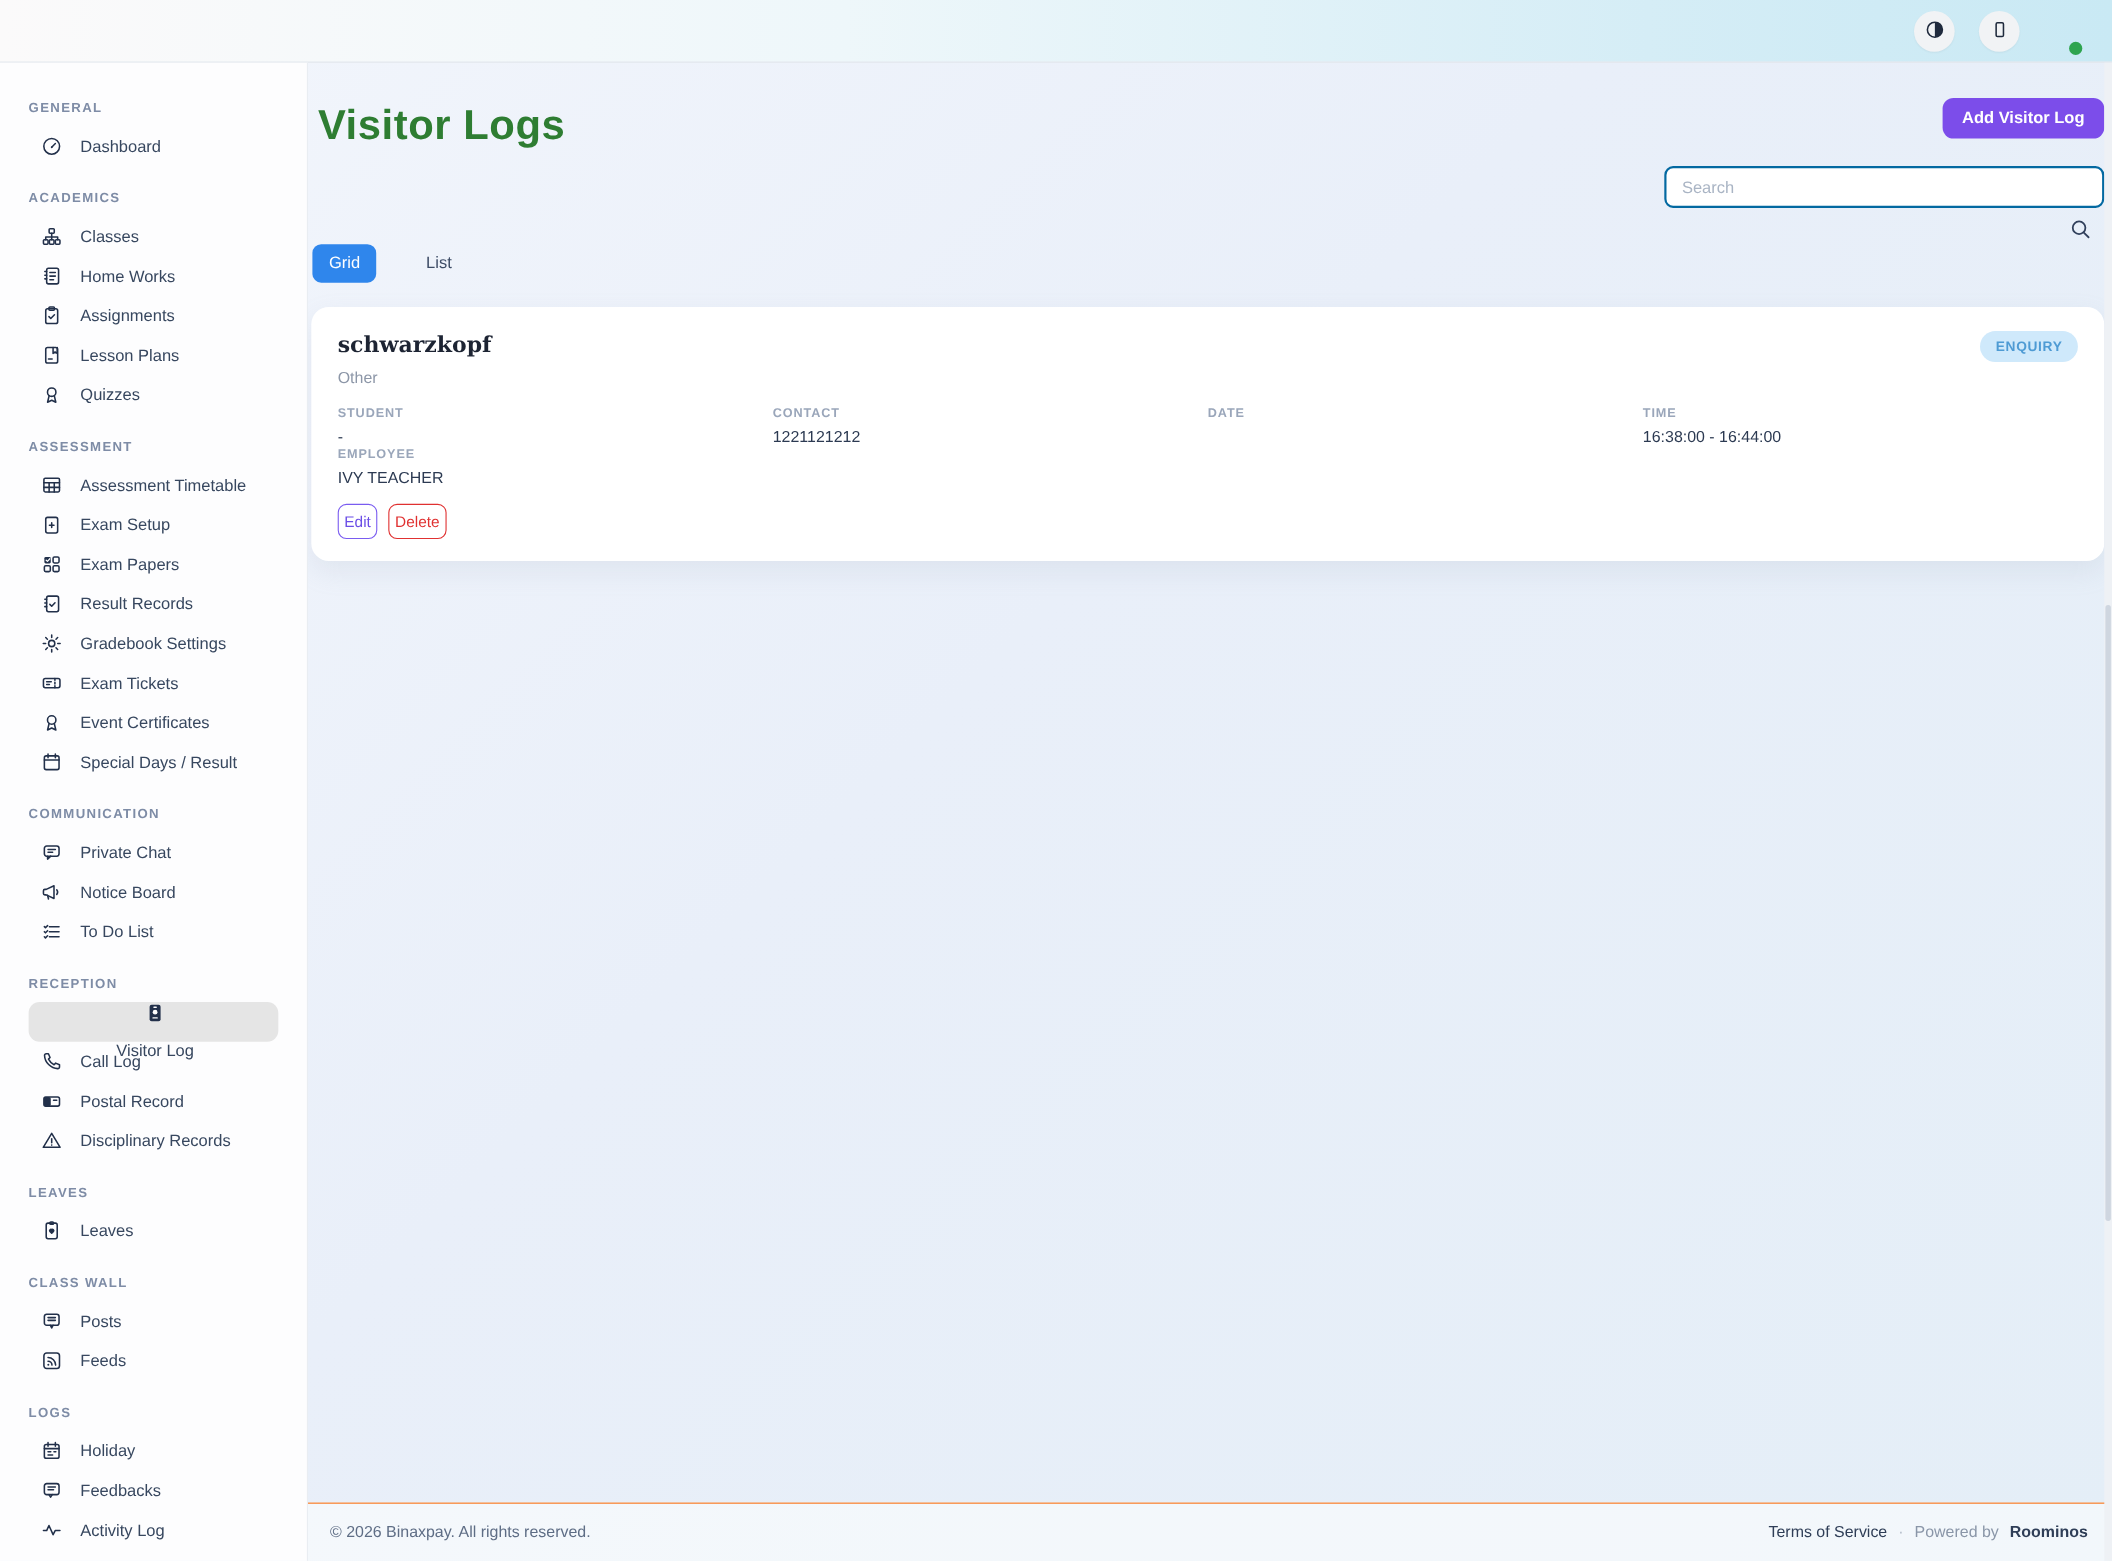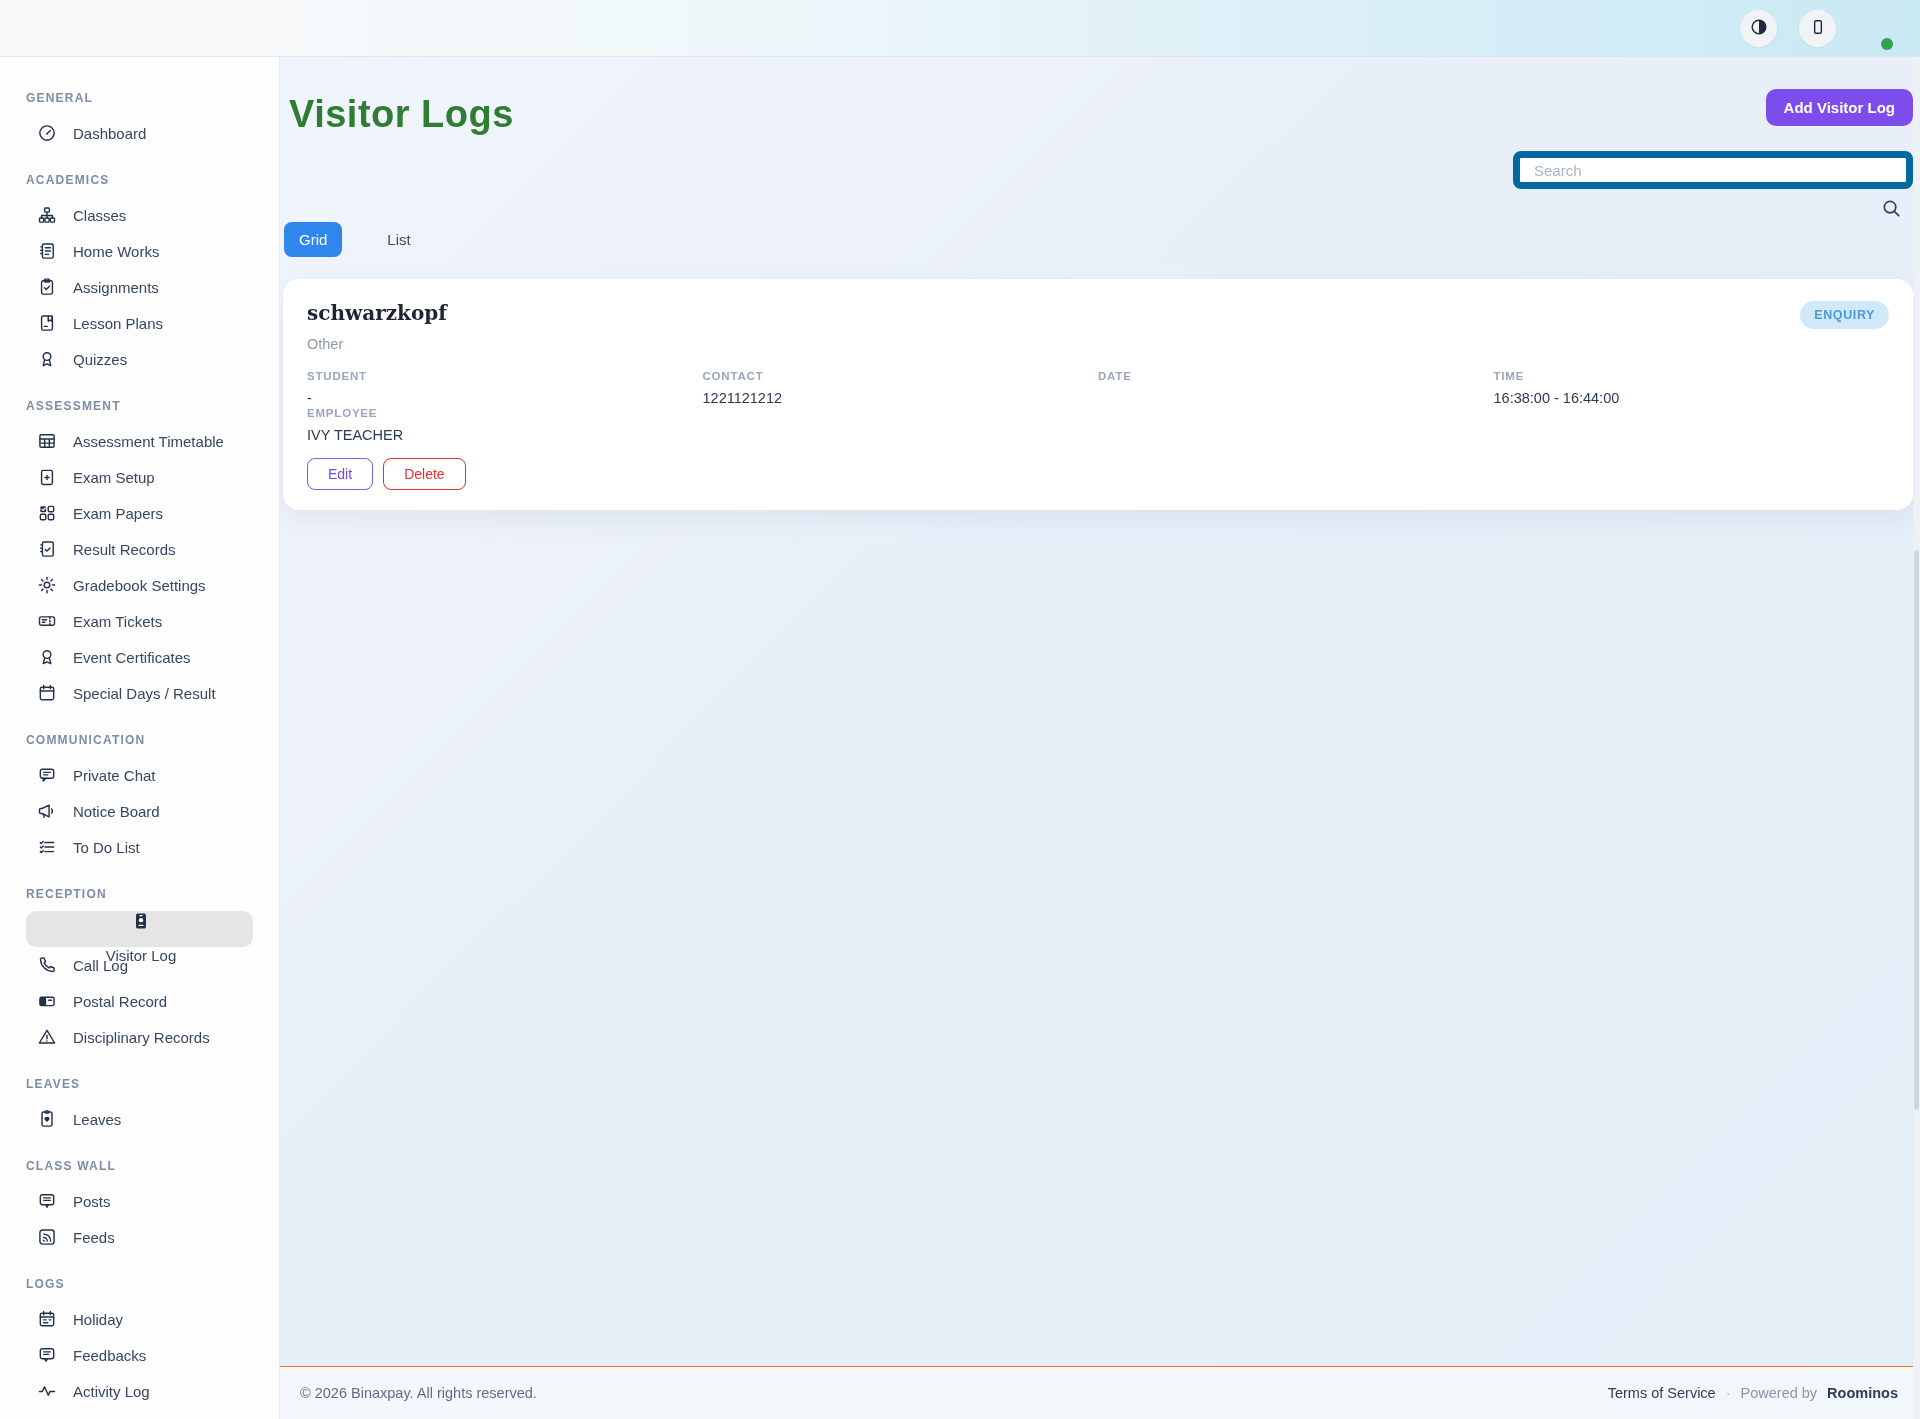--- a/index.html
+++ b/index.html
@@ -55,21 +55,21 @@
     font-family:"Liberation Sans", sans-serif; font-weight:bold;
     font-size:38px; letter-spacing:.5px; color:#2e7d32; margin-top:4px;
   }
   .add-btn {
     background:#7c4dea; color:#fff; border:none; border-radius:10px;
     font-size:15px; font-weight:bold; padding:10px 18px; cursor:pointer;
     font-family:inherit;
   }
   .search-row { display:flex; justify-content:flex-end; margin-top:15px; }
   .search-input {
-    width:400px; height:38px; background:#fff; border:7px solid #0369a1;
+    width:400px; height:38px; background:#fff; border:2px solid #0369a1;
     border-radius:8px; padding:0 14px; font-size:15px; color:#37475f;
     font-family:inherit; outline:none;
   }
   .search-input::placeholder { color:#a9b4c4; }
   .icon-row { display:flex; justify-content:flex-end; margin-top:8px; padding-right:10px; }
   .search-glyph { width:23px; height:23px; color:#31405c; cursor:pointer; }
   .tabs-row { display:flex; align-items:center; gap:30px; margin-top:2px; padding-left:1px; }
   .tab {
     border:none; background:transparent; font-family:inherit; font-size:15px;
     color:#3d4c66; cursor:pointer; padding:9px 15px; border-radius:8px;
@@ -87,21 +87,21 @@
     background:#cfe9fb; color:#4e9bd4; font-size:12.5px; font-weight:bold;
     letter-spacing:.6px; padding:7px 14px; border-radius:14px; text-transform:uppercase;
   }
   .card-cat { color:#8d97a8; font-size:14.5px; margin-top:7px; }
   .card-fields { display:grid; grid-template-columns:repeat(4,1fr); margin-top:18px; }
   .field-label { font-size:11.5px; letter-spacing:.8px; color:#9aa6ba; font-weight:600; text-transform:uppercase; }
   .field-value { font-size:14.5px; color:#2c3a52; margin-top:8px; min-height:17px; }
   .card-actions { margin-top:14px; display:flex; gap:10px; }
   .btn {
     background:#fff; border-radius:8px; font-family:inherit; font-size:14px;
-    padding:7px 20px; cursor:pointer;
+    padding:7px 5px; cursor:pointer;
   }
   .btn-edit { color:#6b4ee6; border:1px solid #7a5cf0; }
   .btn-delete { color:#e03131; border:1px solid #e03131; }
   
   .footer {
     position:absolute; left:280px; right:0; bottom:0; height:53px;
     background:rgba(252,253,254,.6); border-top:1px solid #f97316;
     display:flex; align-items:center; justify-content:space-between;
     padding:0 22px 0 20px; font-size:14.5px; color:#5e6d85;
   }

